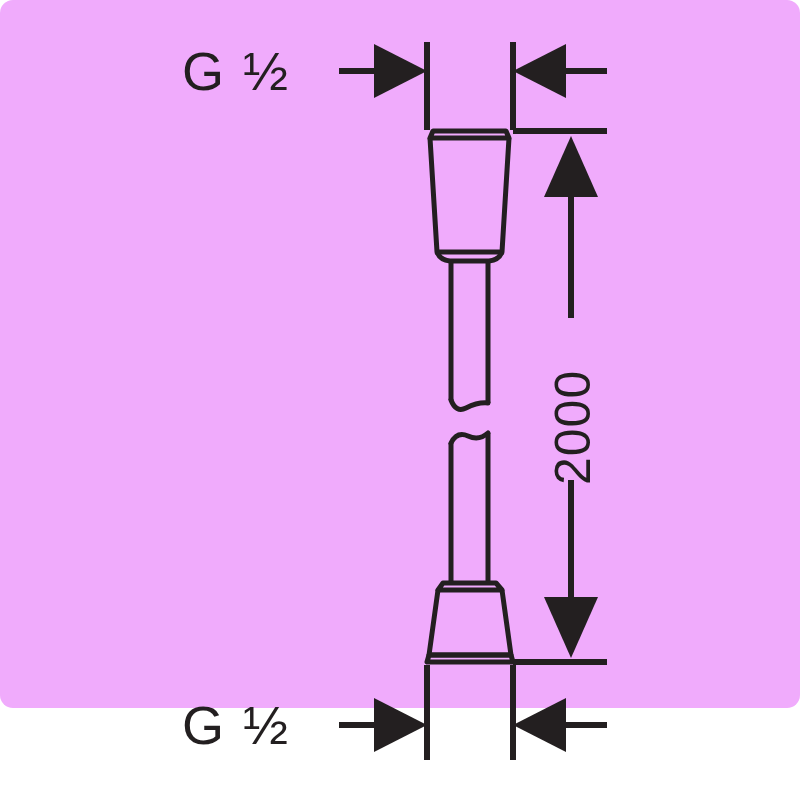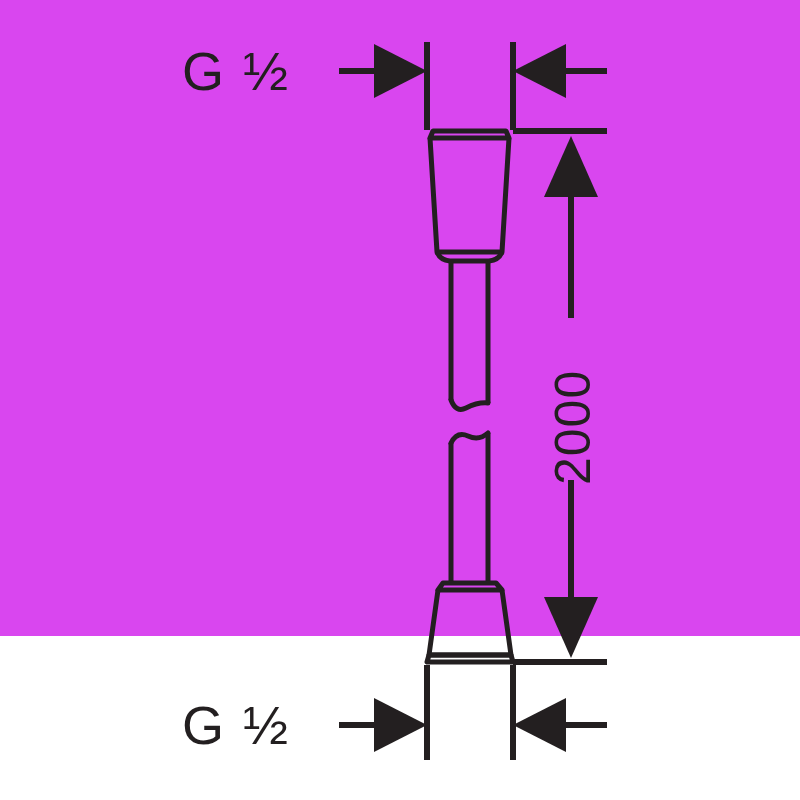--- a/index.html
+++ b/index.html
@@ -1,18 +1,18 @@
 <!DOCTYPE html>
 <html><head>
 <meta charset="utf-8">
 <style>
   html,body{margin:0;padding:0;background:#ffffff;}
   body{width:800px;height:800px;overflow:hidden;
        font-family:"Liberation Sans", sans-serif;color:#231f20;}
-  #stage{position:relative;width:800px;height:636px;background:#d946ef;}
+  #stage{position:relative;width:800px;height:708px;background:#f0abfc;border-radius:13px;}
   svg#drawing{position:absolute;left:0;top:0;width:800px;height:800px;display:block;}
   .lbl{position:absolute;font-family:"Liberation Sans", sans-serif;color:#231f20;
        line-height:1;white-space:nowrap;}
   .thread-lbl{font-size:54px;letter-spacing:2px;}
   .dim-lbl{font-size:50px;letter-spacing:1px;
            transform:rotate(-90deg);transform-origin:left top;}
 </style>
 </head>
 <body>
 

